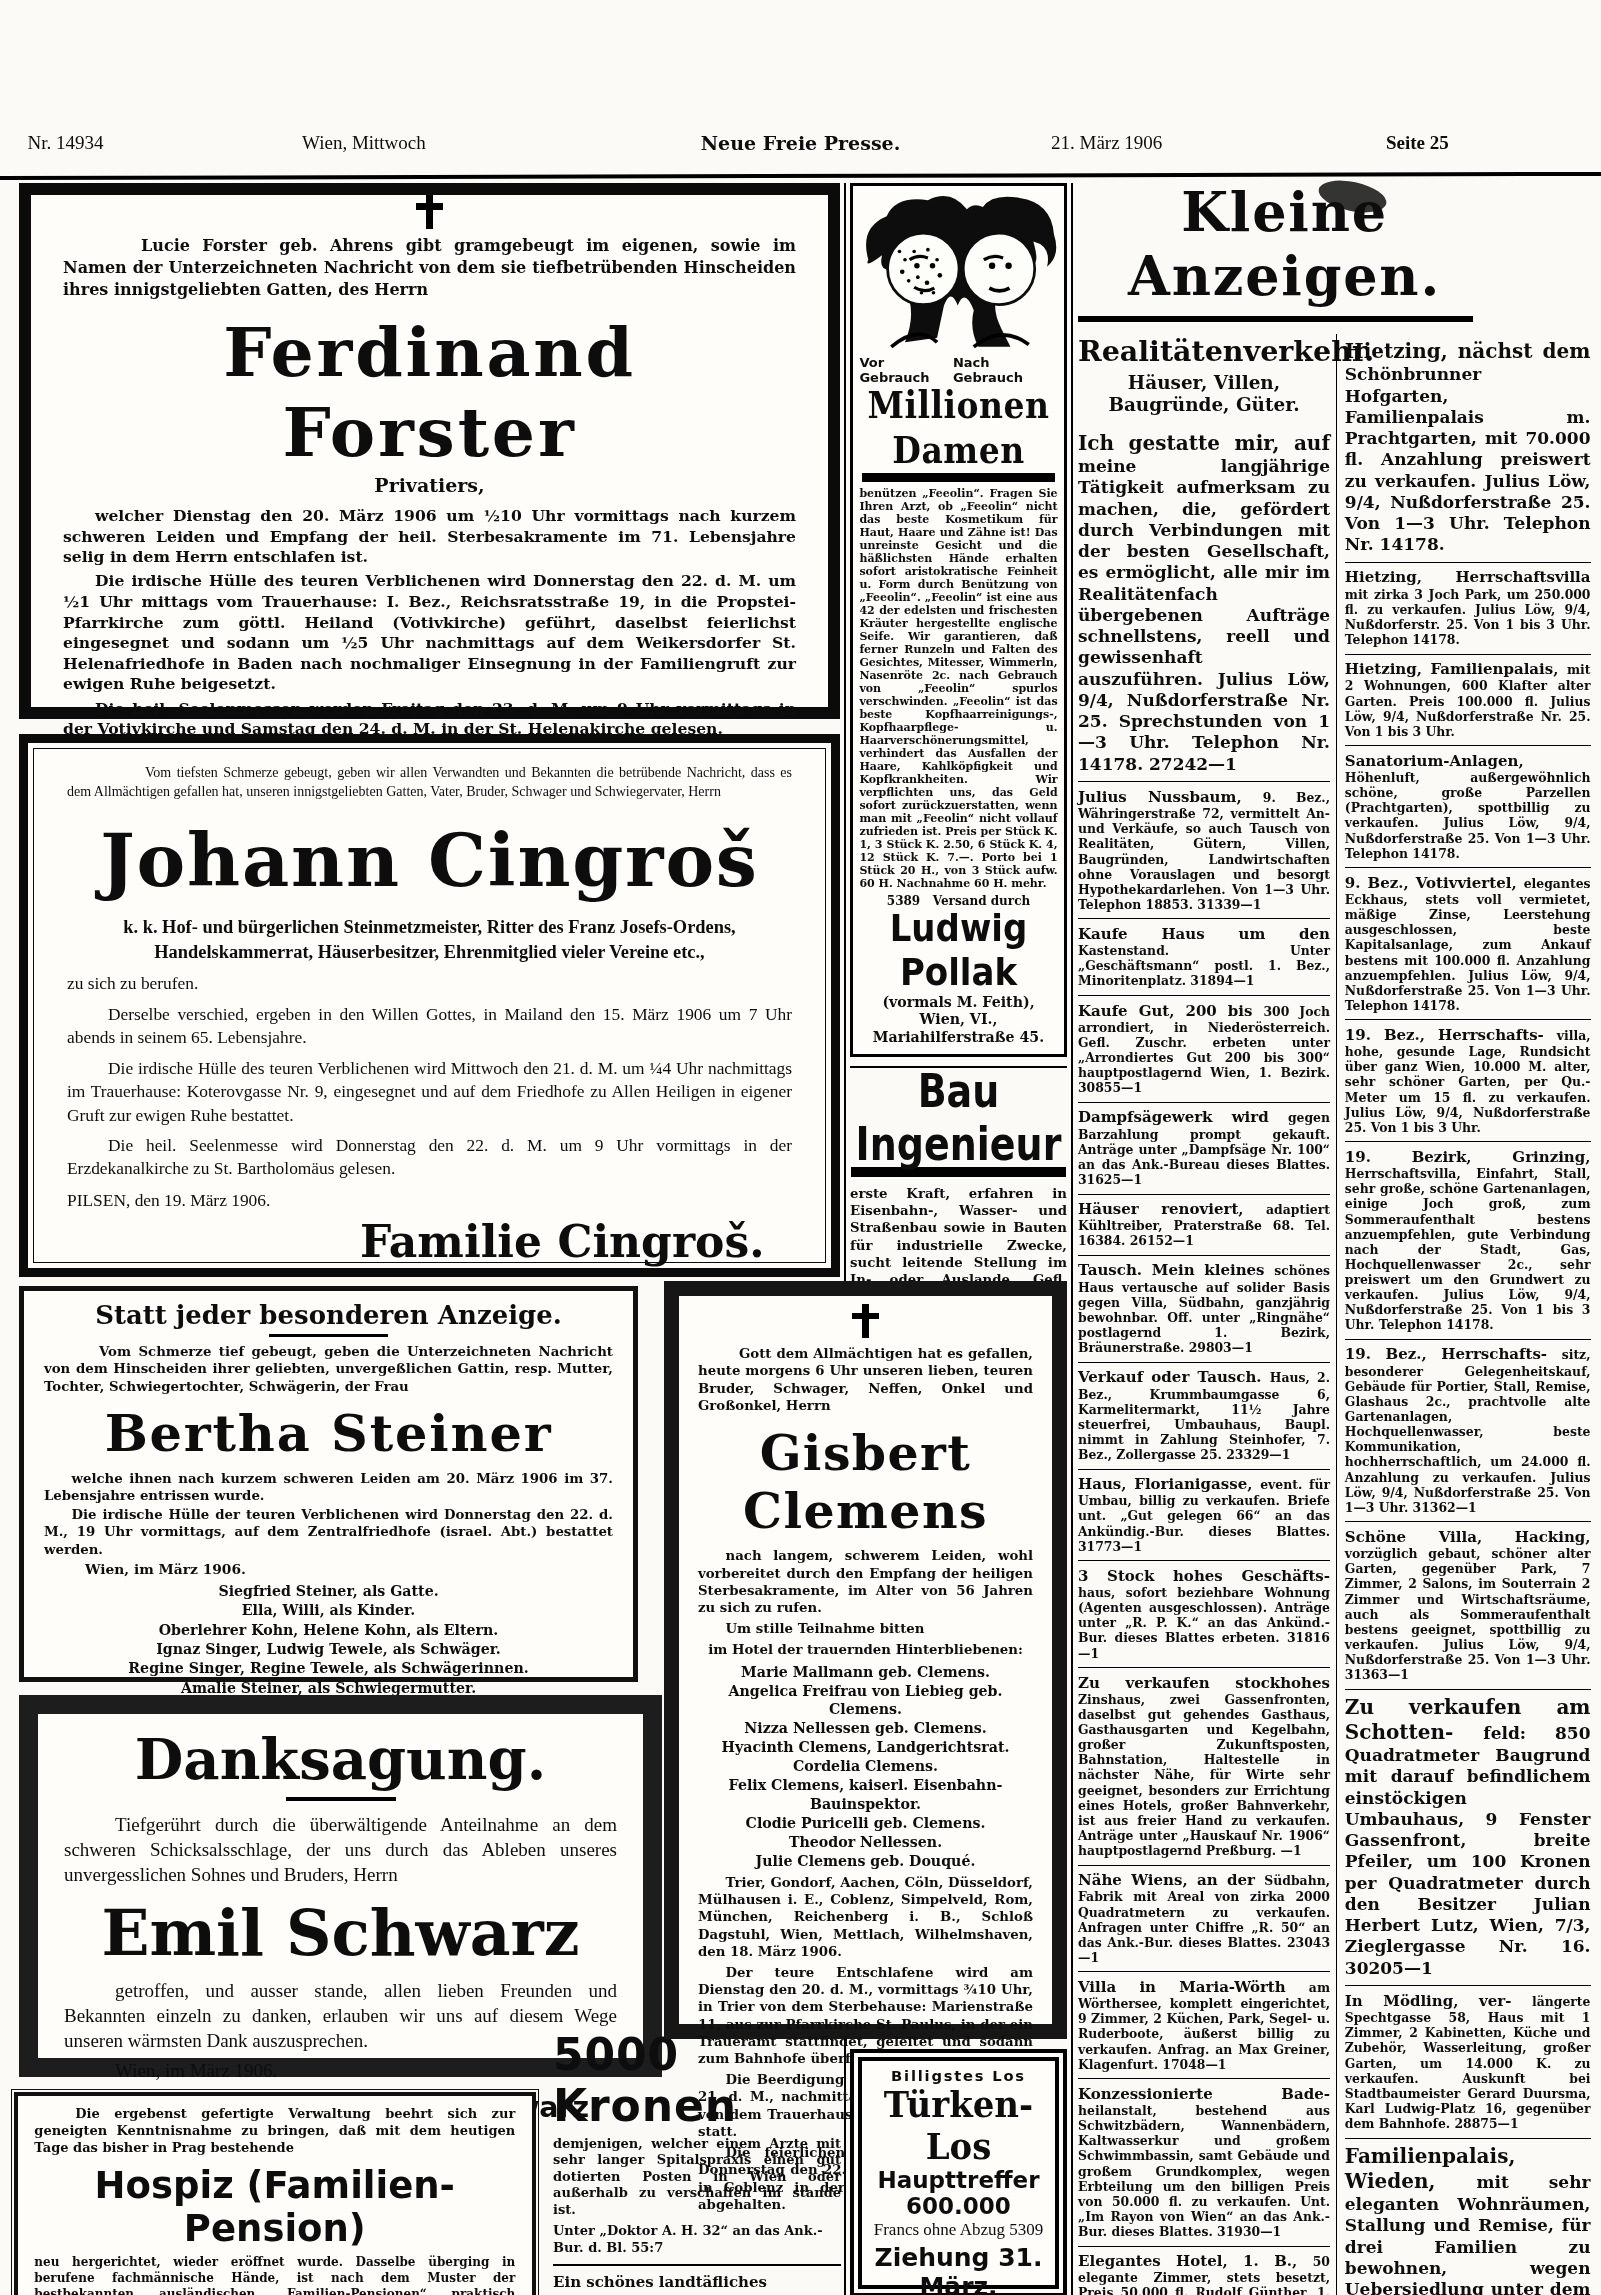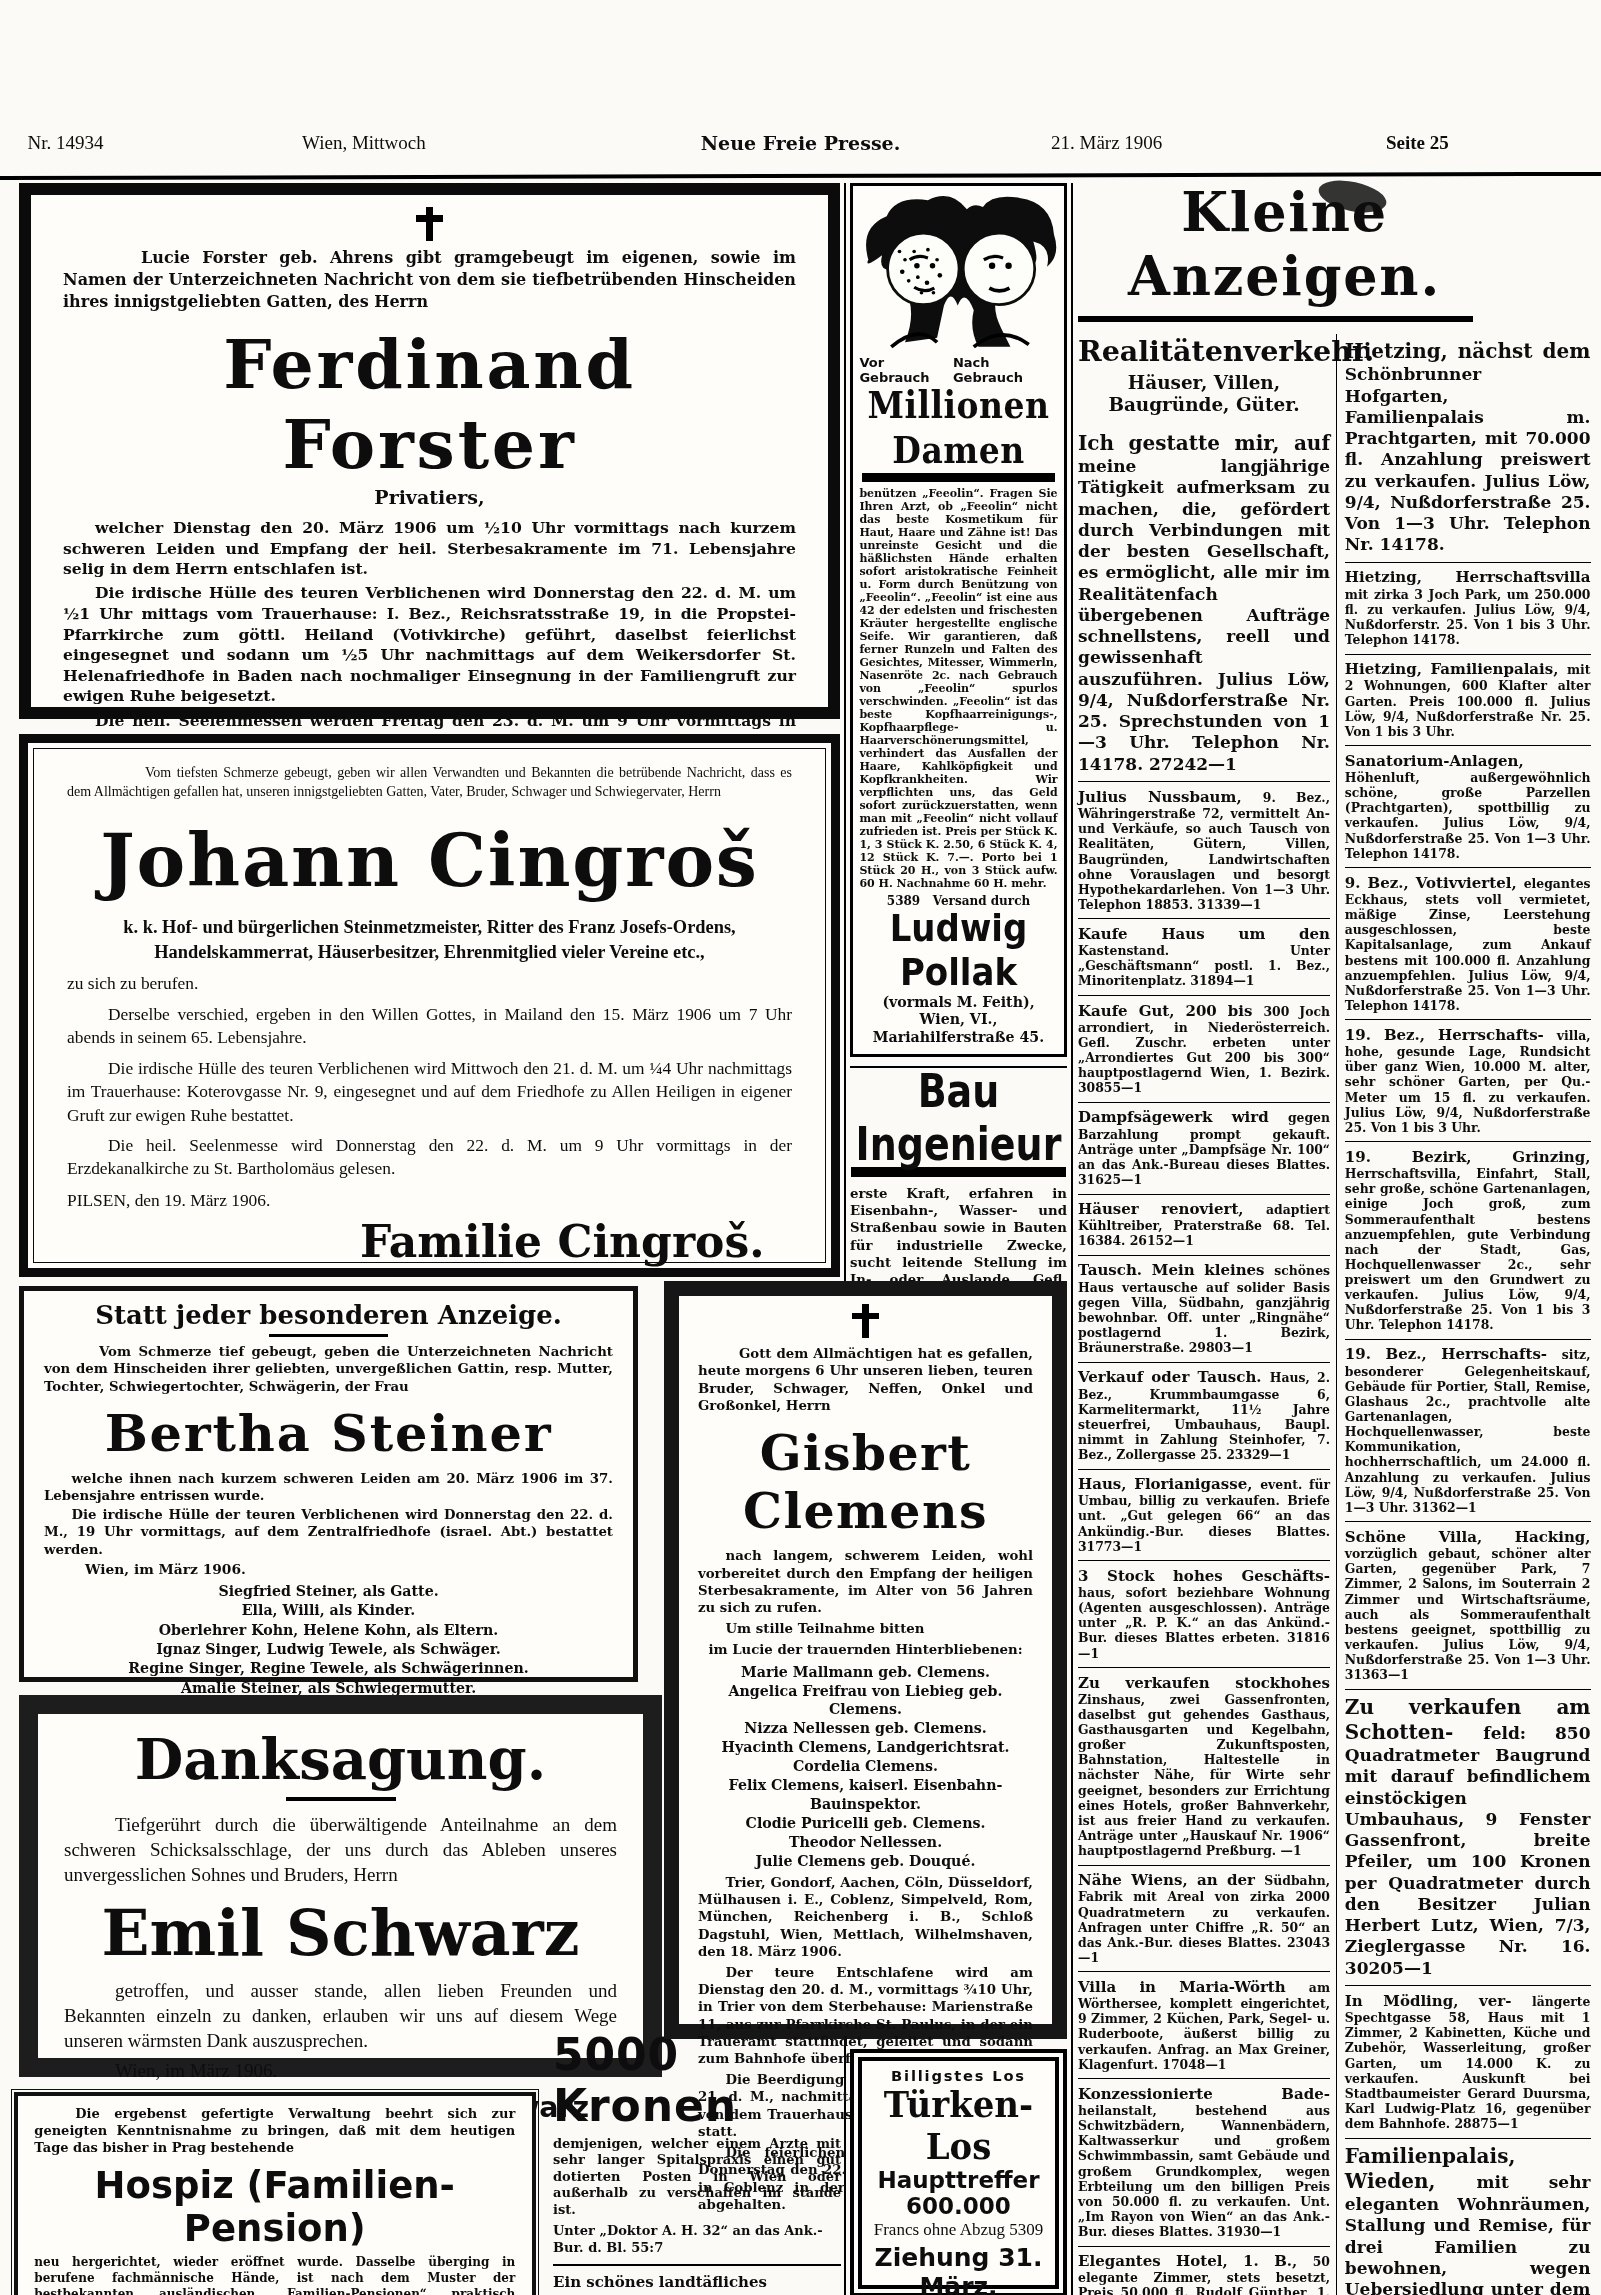--- a/index.html
+++ b/index.html
@@ -22,21 +22,21 @@
   #h-date { left:1051px; }
   #h-page { left:1386px; font-weight:bold; }
   #header-rule { position:absolute; left:0; top:174px; width:1601px; height:3.7px; background:#000; transform:rotate(-0.15deg); }
   .smudge { position:absolute; background:#111; border-radius:50%; opacity:.85; }
 
   .vrule { position:absolute; width:2.3px; background:#000; }
   #vr1 { left:844px; top:183px; height:2323px; }
   #vr2 { left:1071px; top:183px; height:2323px; }
 
   
-  #forster-box { left:19px; top:183px; width:821px; height:536px; border:12px solid #0b0b0b; padding:12px 32px; }
+  #forster-box { left:19px; top:183px; width:821px; height:536px; border:12px solid #0b0b0b; padding:0 32px; }
   .cross { width:7.3px; height:34px; background:#000; position:relative; margin:0 auto 6.4px; }
   .cross::before { content:""; position:absolute; left:-10px; top:8.3px; width:27.5px; height:6.4px; background:#000; }
   #forster-box .intro { font-size:16px; line-height:1.35; text-indent:78px; }
   #forster-box .name { font-size:68px; margin:12px 0 1.8px; letter-spacing:2.8px; }
   #forster-box .subtitle { font-size:19px; margin-bottom:10px; }
   #forster-box p.body { font-size:15.6px; line-height:1.32; margin-bottom:3.7px; text-indent:32px; }
   #forster-box .dateline { font-size:17.4px; margin:7.3px 0 9.2px; padding-left:46px; }
   .mourners { text-align:center; }
   .mourners div { font-size:17.4px; line-height:1.3; margin-bottom:3.7px; font-weight:bold; }
   #forster-box .mourners div { font-size:18.4px; }
@@ -302,21 +302,21 @@
       <div class="paris">Paris, 20 r. Louis le Grand.</div>
     </div>
   </div>
 
   <div class="box frak" id="clemens-box">
     <div class="cross"></div>
     <p class="intro just">Gott dem Allmächtigen hat es gefallen, heute morgens 6 Uhr unseren lieben, teuren Bruder, Schwager, Neffen, Onkel und Großonkel, Herrn</p>
     <div class="name ctr">Gisbert Clemens</div>
     <p class="body just">nach langem, schwerem Leiden, wohl vorbereitet durch den Empfang der heiligen Sterbesakramente, im Alter von 56 Jahren zu sich zu rufen.</p>
     <p class="body plain">Um stille Teilnahme bitten</p>
-    <p class="body inames">im Lucie der trauernden Hinterbliebenen:</p>
+    <p class="body inames">im Hotel der trauernden Hinterbliebenen:</p>
     <div class="mourners">
 
     <div class="big">Marie Mallmann geb. Clemens.</div>
         <div class="big">Angelica Freifrau von Liebieg geb. Clemens.</div>
         <div class="big">Nizza Nellessen geb. Clemens.</div>
         <div class="big">Hyacinth Clemens, Landgerichtsrat.</div>
         <div class="big">Cordelia Clemens.</div>
         <div class="big">Felix Clemens, kaiserl. Eisenbahn-Bauinspektor.</div>
         <div class="big">Clodie Puricelli geb. Clemens.</div>
         <div class="big">Theodor Nellessen.</div>

